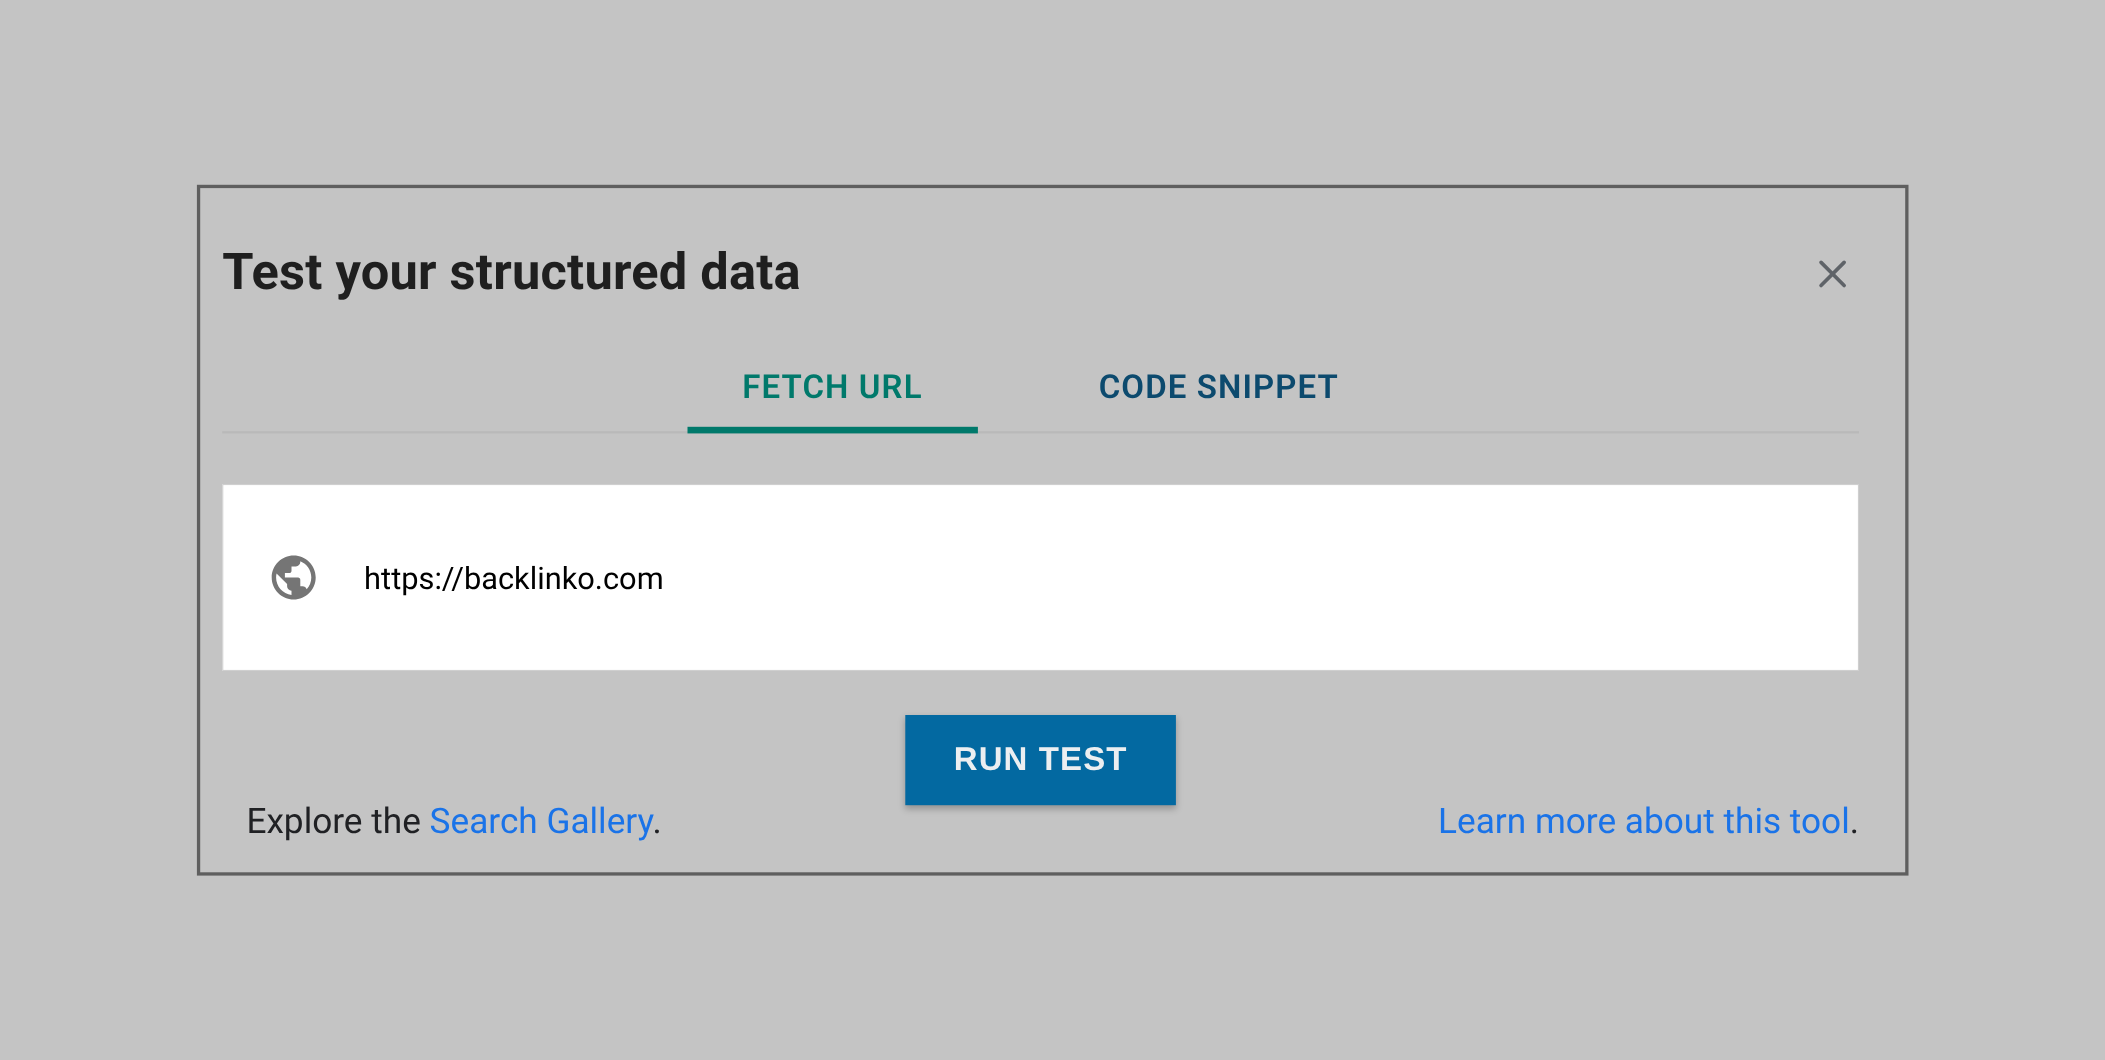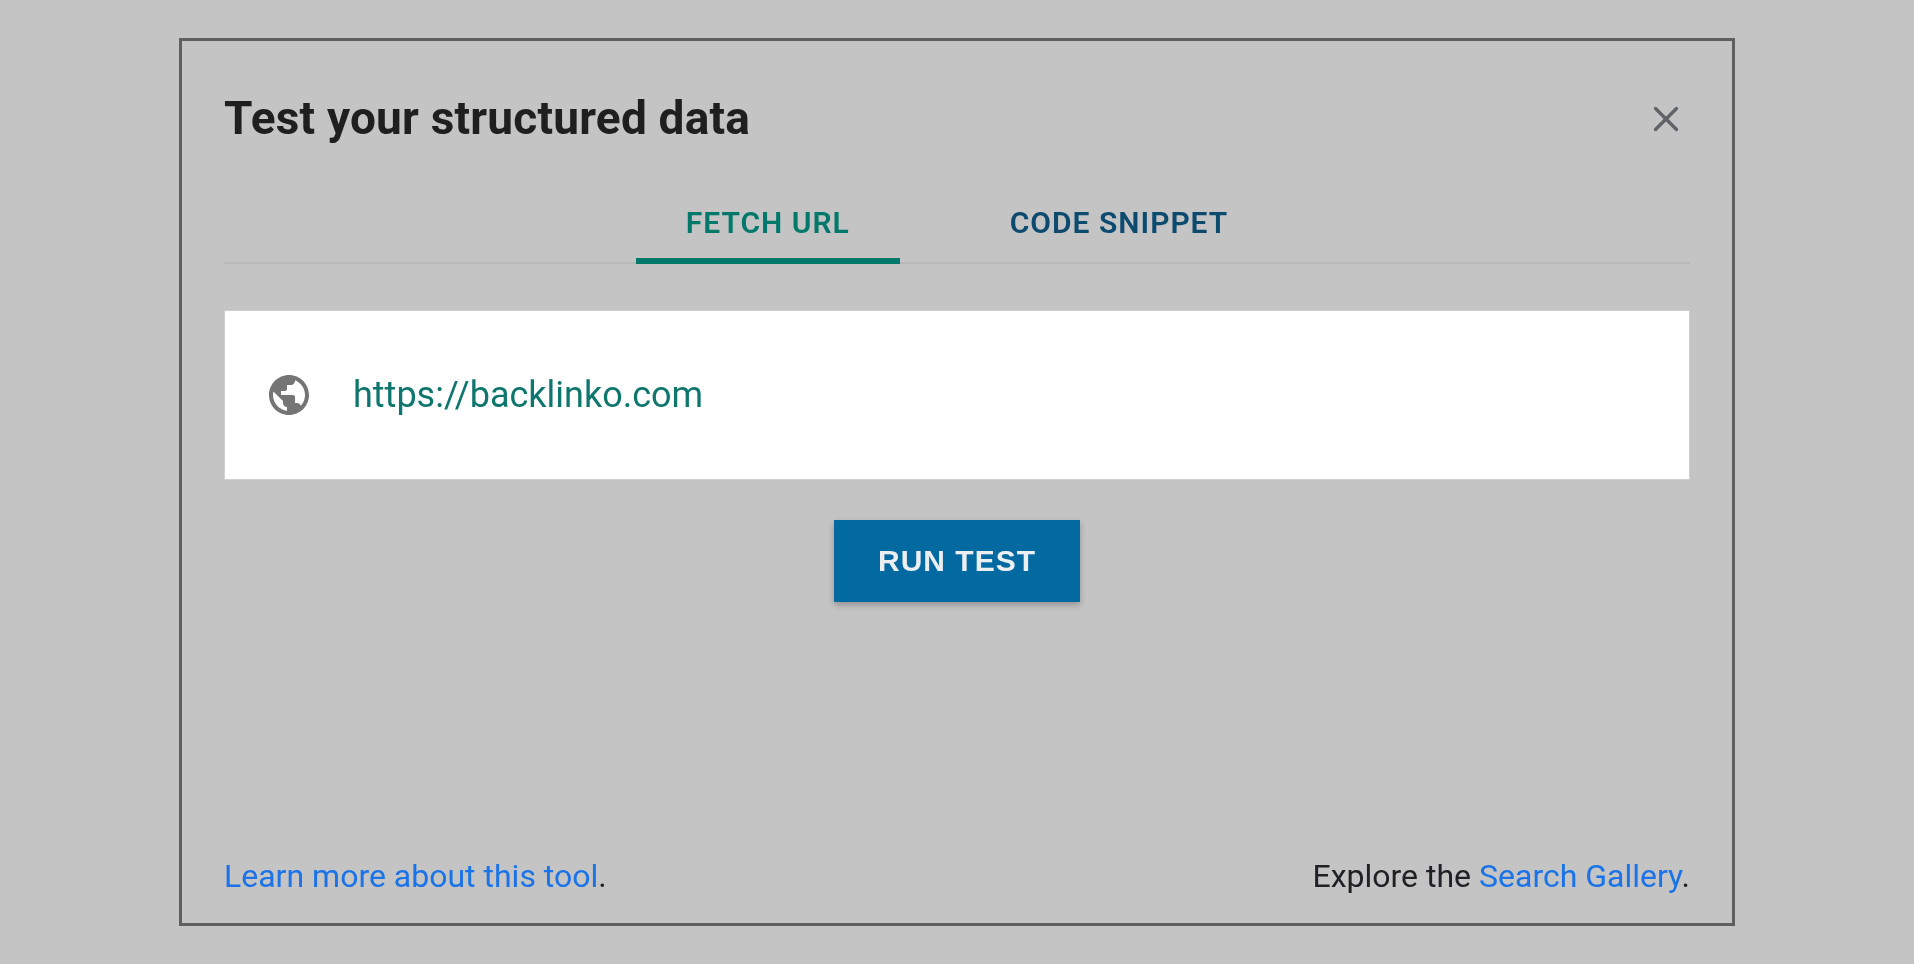--- a/index.html
+++ b/index.html
@@ -8,25 +8,25 @@
       font-family: Roboto, Arial, sans-serif;
       background: #c4c4c4;
       color: #202124;
       -webkit-font-smoothing: antialiased;
       display: flex;
       align-items: center;
       justify-content: center;
     }
     .viewport {
       width: 1556px;
-      height: 888px;
+      height: 628px;
       background: #c4c4c4;
       border: 3px solid #5f5f5f;
       position: relative;
-      padding: 50px 42px 0 42px;
+      padding: 50px 42px 0 20px;
     }
     .header-row {
       display: flex;
       align-items: flex-start;
       justify-content: space-between;
     }
     .title {
       font-size: 46px;
       font-weight: 700;
       letter-spacing: 0.2px;
@@ -85,22 +85,22 @@
     .url-box .globe {
       color: #757575;
       display: flex;
       align-items: center;
     }
     .url-box .globe svg { width: 48px; height: 48px; }
     .url-input {
       flex: 1;
       border: none;
       outline: none;
-      font-size: 36px;
-      color: #0f766e;
+      font-size: 28px;
+      color: #000000;
       background: transparent;
       font-family: inherit;
     }
 
     .run-row {
       margin-top: 40px;
       display: flex;
       justify-content: center;
     }
     .run-btn {
@@ -162,20 +162,20 @@
     </span>
     <input type="text" class="url-input" value="https://backlinko.com" style="">
   </div>
 
   <div class="run-row">
     <button class="run-btn">RUN TEST</button>
   </div>
 
   <div class="footer">
     <div>
-      <a>Learn more about this tool</a><span>.</span>
+      <span>Explore the </span><a>Search Gallery</a><span>.</span>
     </div>
     <div>
-      <span>Explore the </span><a>Search Gallery</a><span>.</span>
+      <a>Learn more about this tool</a><span>.</span>
     </div>
   </div>
 
 </div>
 
 </body></html>

